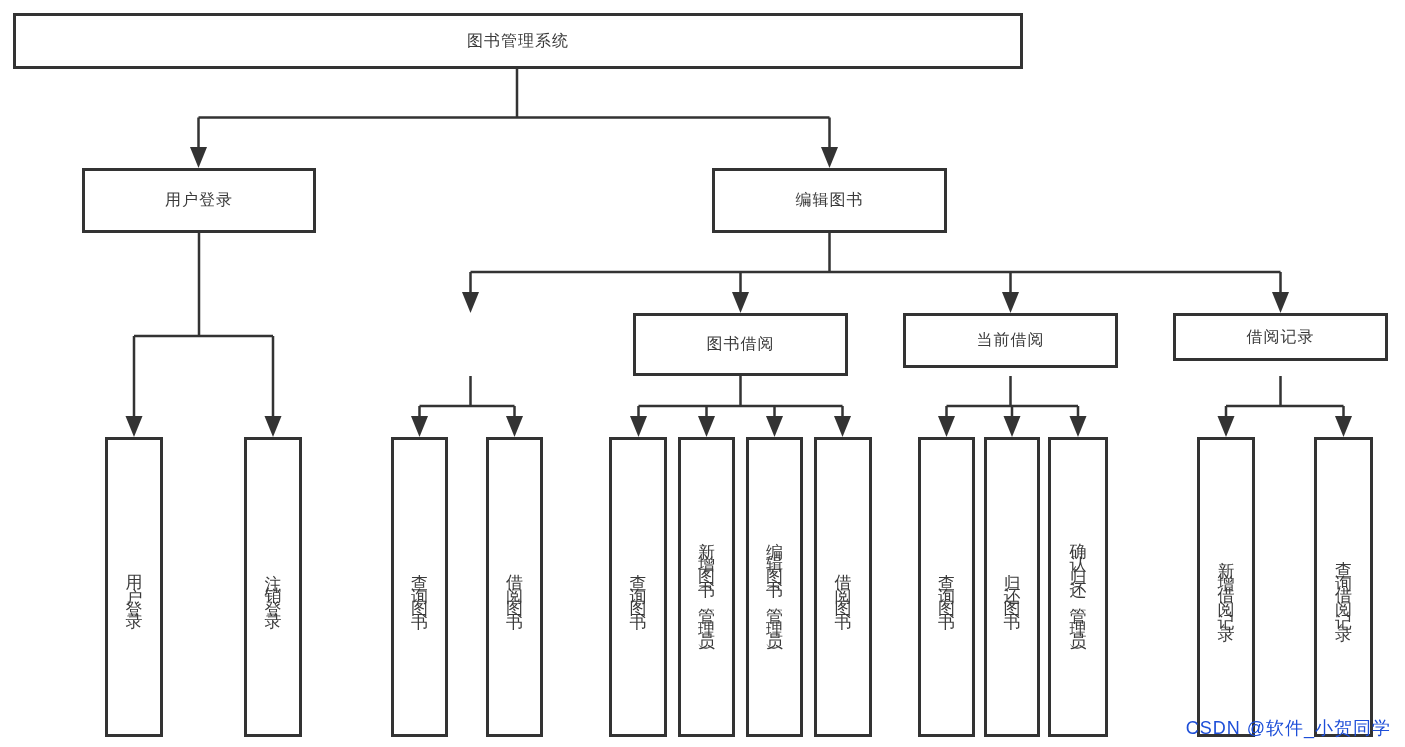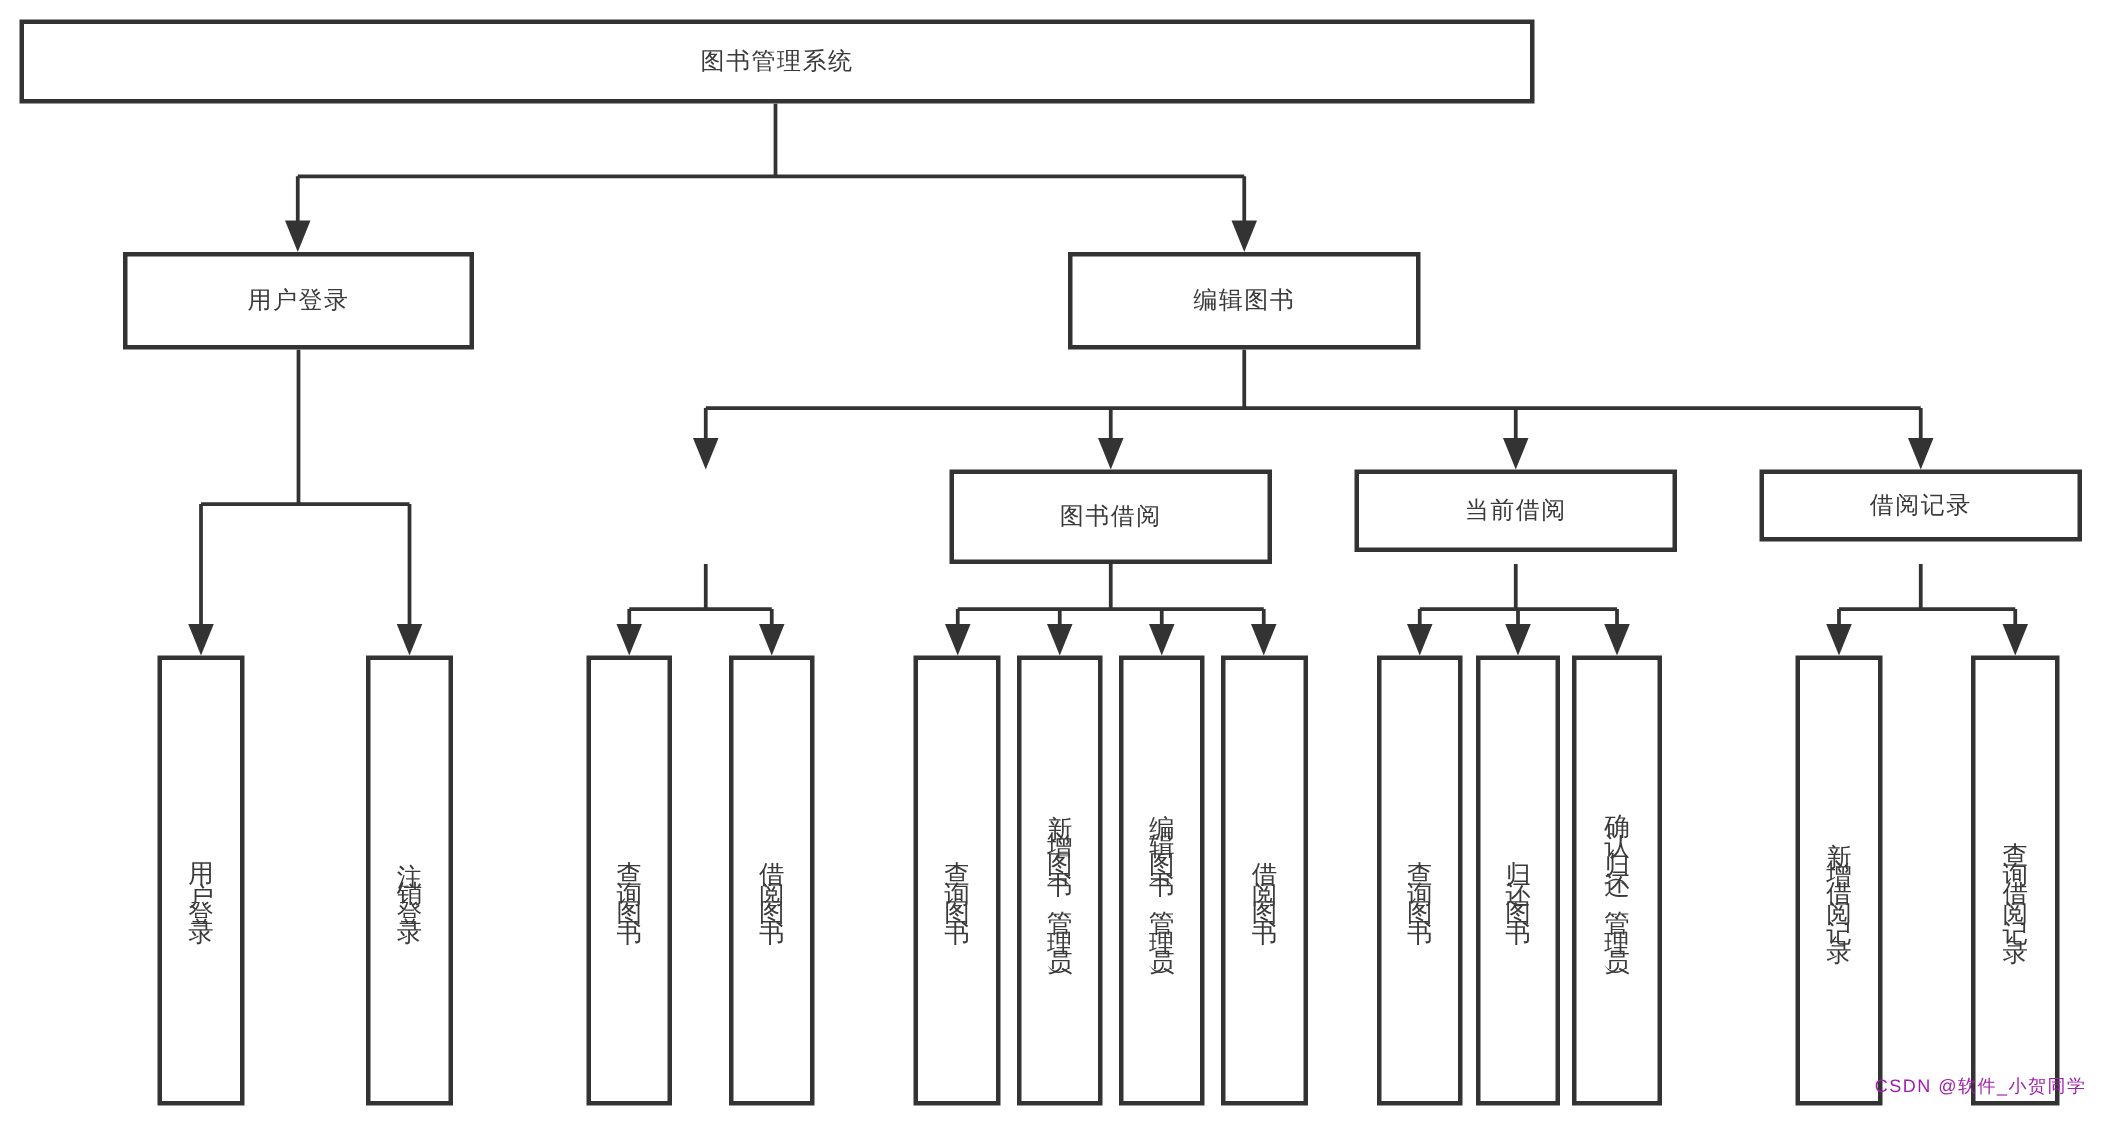--- a/index.html
+++ b/index.html
@@ -67,22 +67,22 @@
   .l-c4 { left: 814px;  width: 58px; }
   .l-d1 { left: 918px;  width: 57px; }
   .l-d2 { left: 984px;  width: 56px; }
   .l-d3 { left: 1048px; width: 60px; }
   .l-e1 { left: 1197px; width: 58px; }
   .l-e2 { left: 1314px; width: 59px; }
   .watermark {
     position: absolute;
     right: 14px;
     top: 716px;
-    font-size: 12px;
-    color: #a21caf;
+    font-size: 18px;
+    color: #1d4ed8;
     letter-spacing: 1px;
     z-index: 5;
     white-space: nowrap;
   }
 </style>
 </head>
 <body>
 
 <div class="canvas">
 

